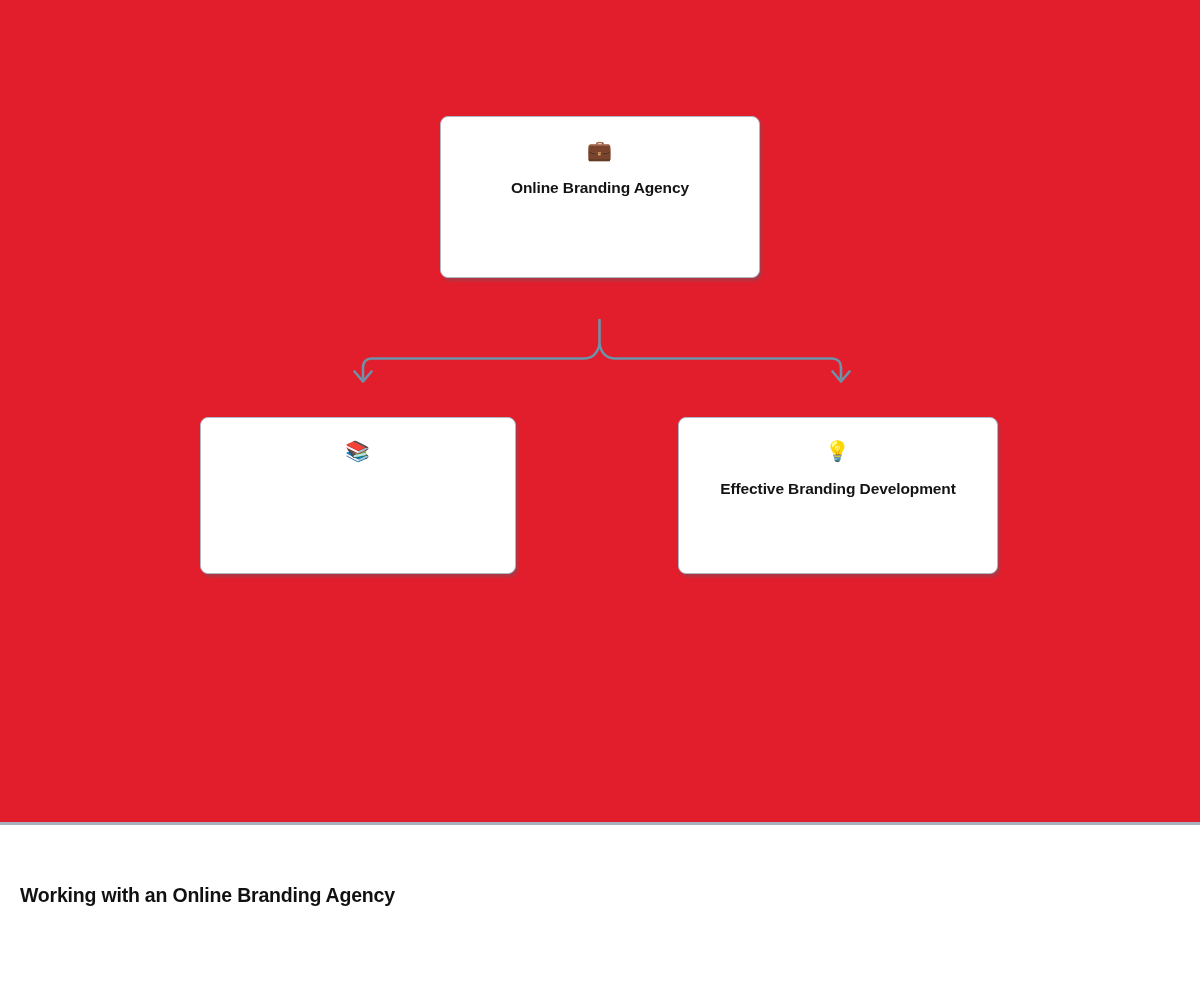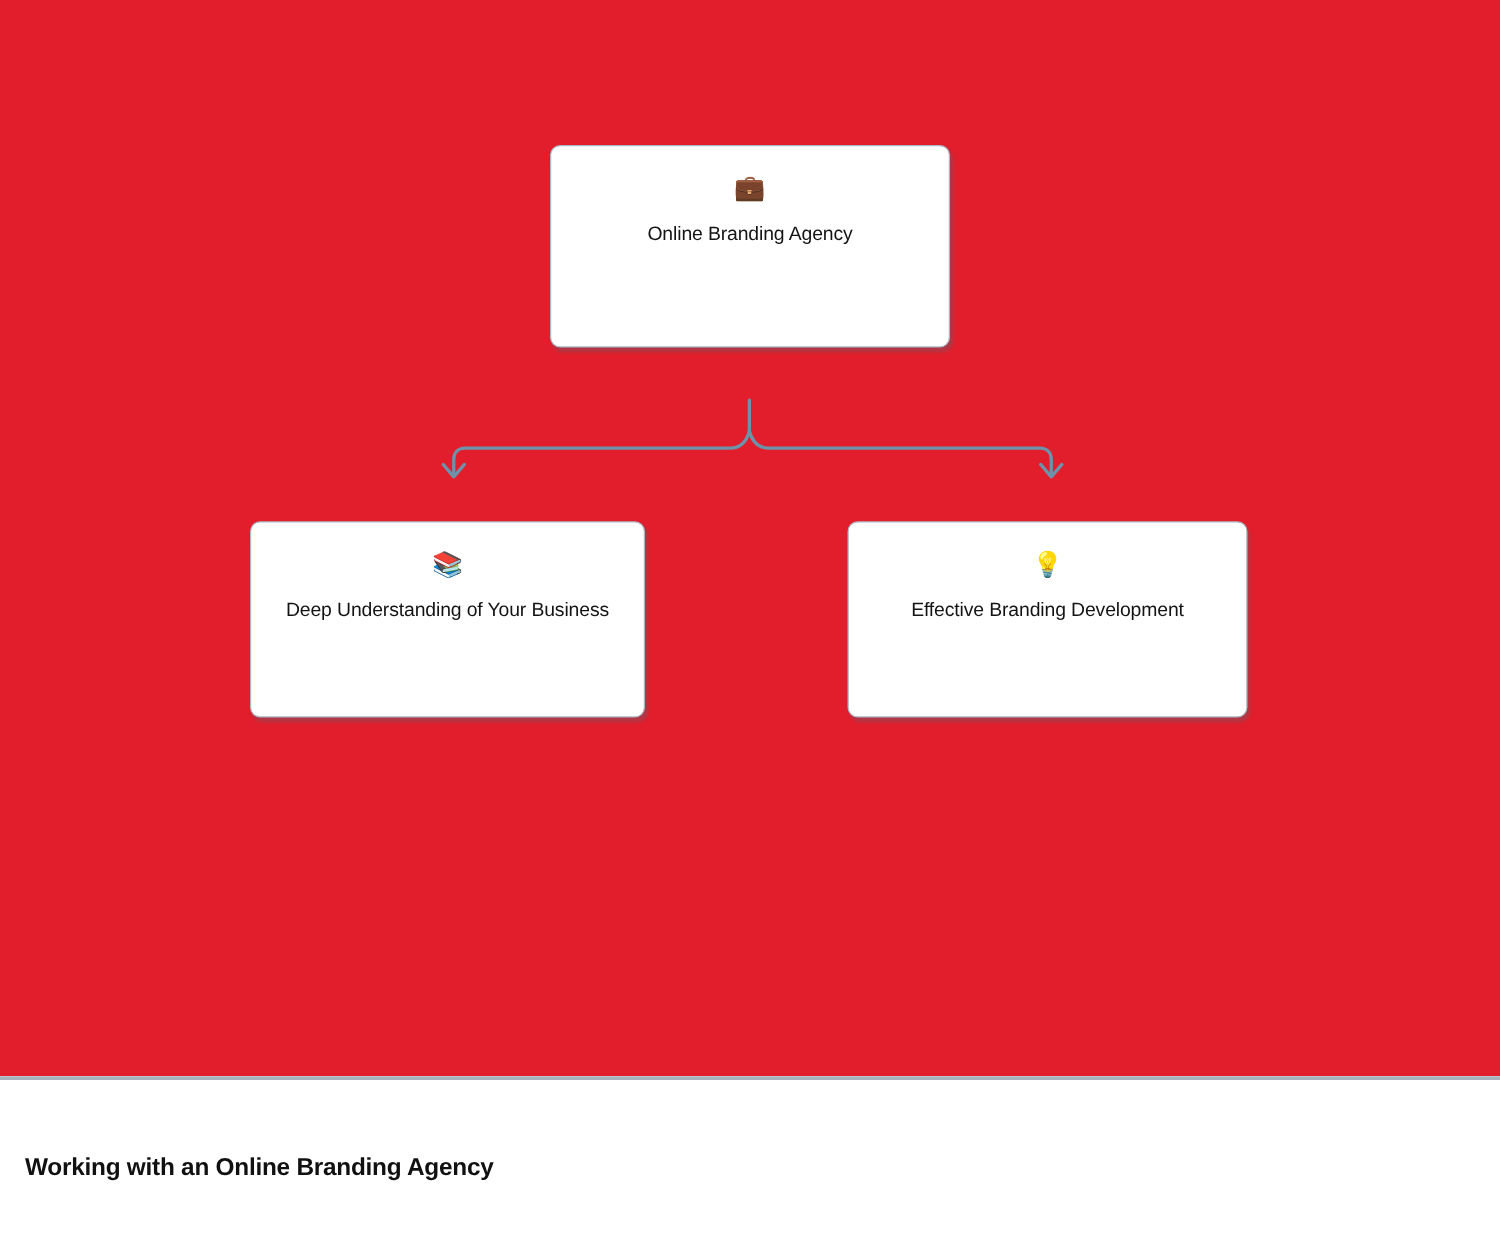--- a/index.html
+++ b/index.html
@@ -51,21 +51,21 @@
   .node-icon {
     font-size: 20px;
     line-height: 22px;
     height: 24px;
     display: block;
     font-family: "DejaVu Sans", sans-serif;
   }
   .node-label {
     margin-top: 16px;
     font-size: 15.5px;
-    font-weight: normal;
+    font-weight: bold;
     color: #141414;
     text-align: left;
     line-height: 18px;
     letter-spacing: -0.1px;
     padding: 0 14px;
   }
   #node-root {
     left: 440px;
     top: 116px;
     width: 320px;
@@ -80,21 +80,21 @@
   #node-child-1 {
     left: 678px;
     top: 417px;
     width: 320px;
     height: 157px;
   }
   
   #bottom-bar {
     position: absolute;
     left: 0;
-    top: 861px;
+    top: 822px;
     width: 1200px;
     height: 139px;
     background: #ffffff;
     border-top: 3px solid #a8b2bf;
   }
   #bottom-title {
     position: absolute;
     left: 20px;
     top: 59px;
     font-size: 19.5px;
@@ -121,21 +121,20 @@
       <path d="M 832.5 371.5 L 841 381.5 L 849.5 371.5" fill="none" stroke="#6d93ab" stroke-width="2.6" stroke-linecap="round" stroke-linejoin="round"></path>
     </svg>
 
     <div class="node" id="node-root">
       <span class="node-icon">💼</span>
       <div class="node-label">Online Branding Agency</div>
     </div>
 
     <div class="node" id="node-child-0">
       <span class="node-icon">📚</span>
-      <div class="node-label">Deep Understanding of Your Business</div>
     </div>
 
     <div class="node" id="node-child-1">
       <span class="node-icon">💡</span>
       <div class="node-label">Effective Branding Development</div>
     </div>
 
   </div>
 
   <div id="bottom-bar">

